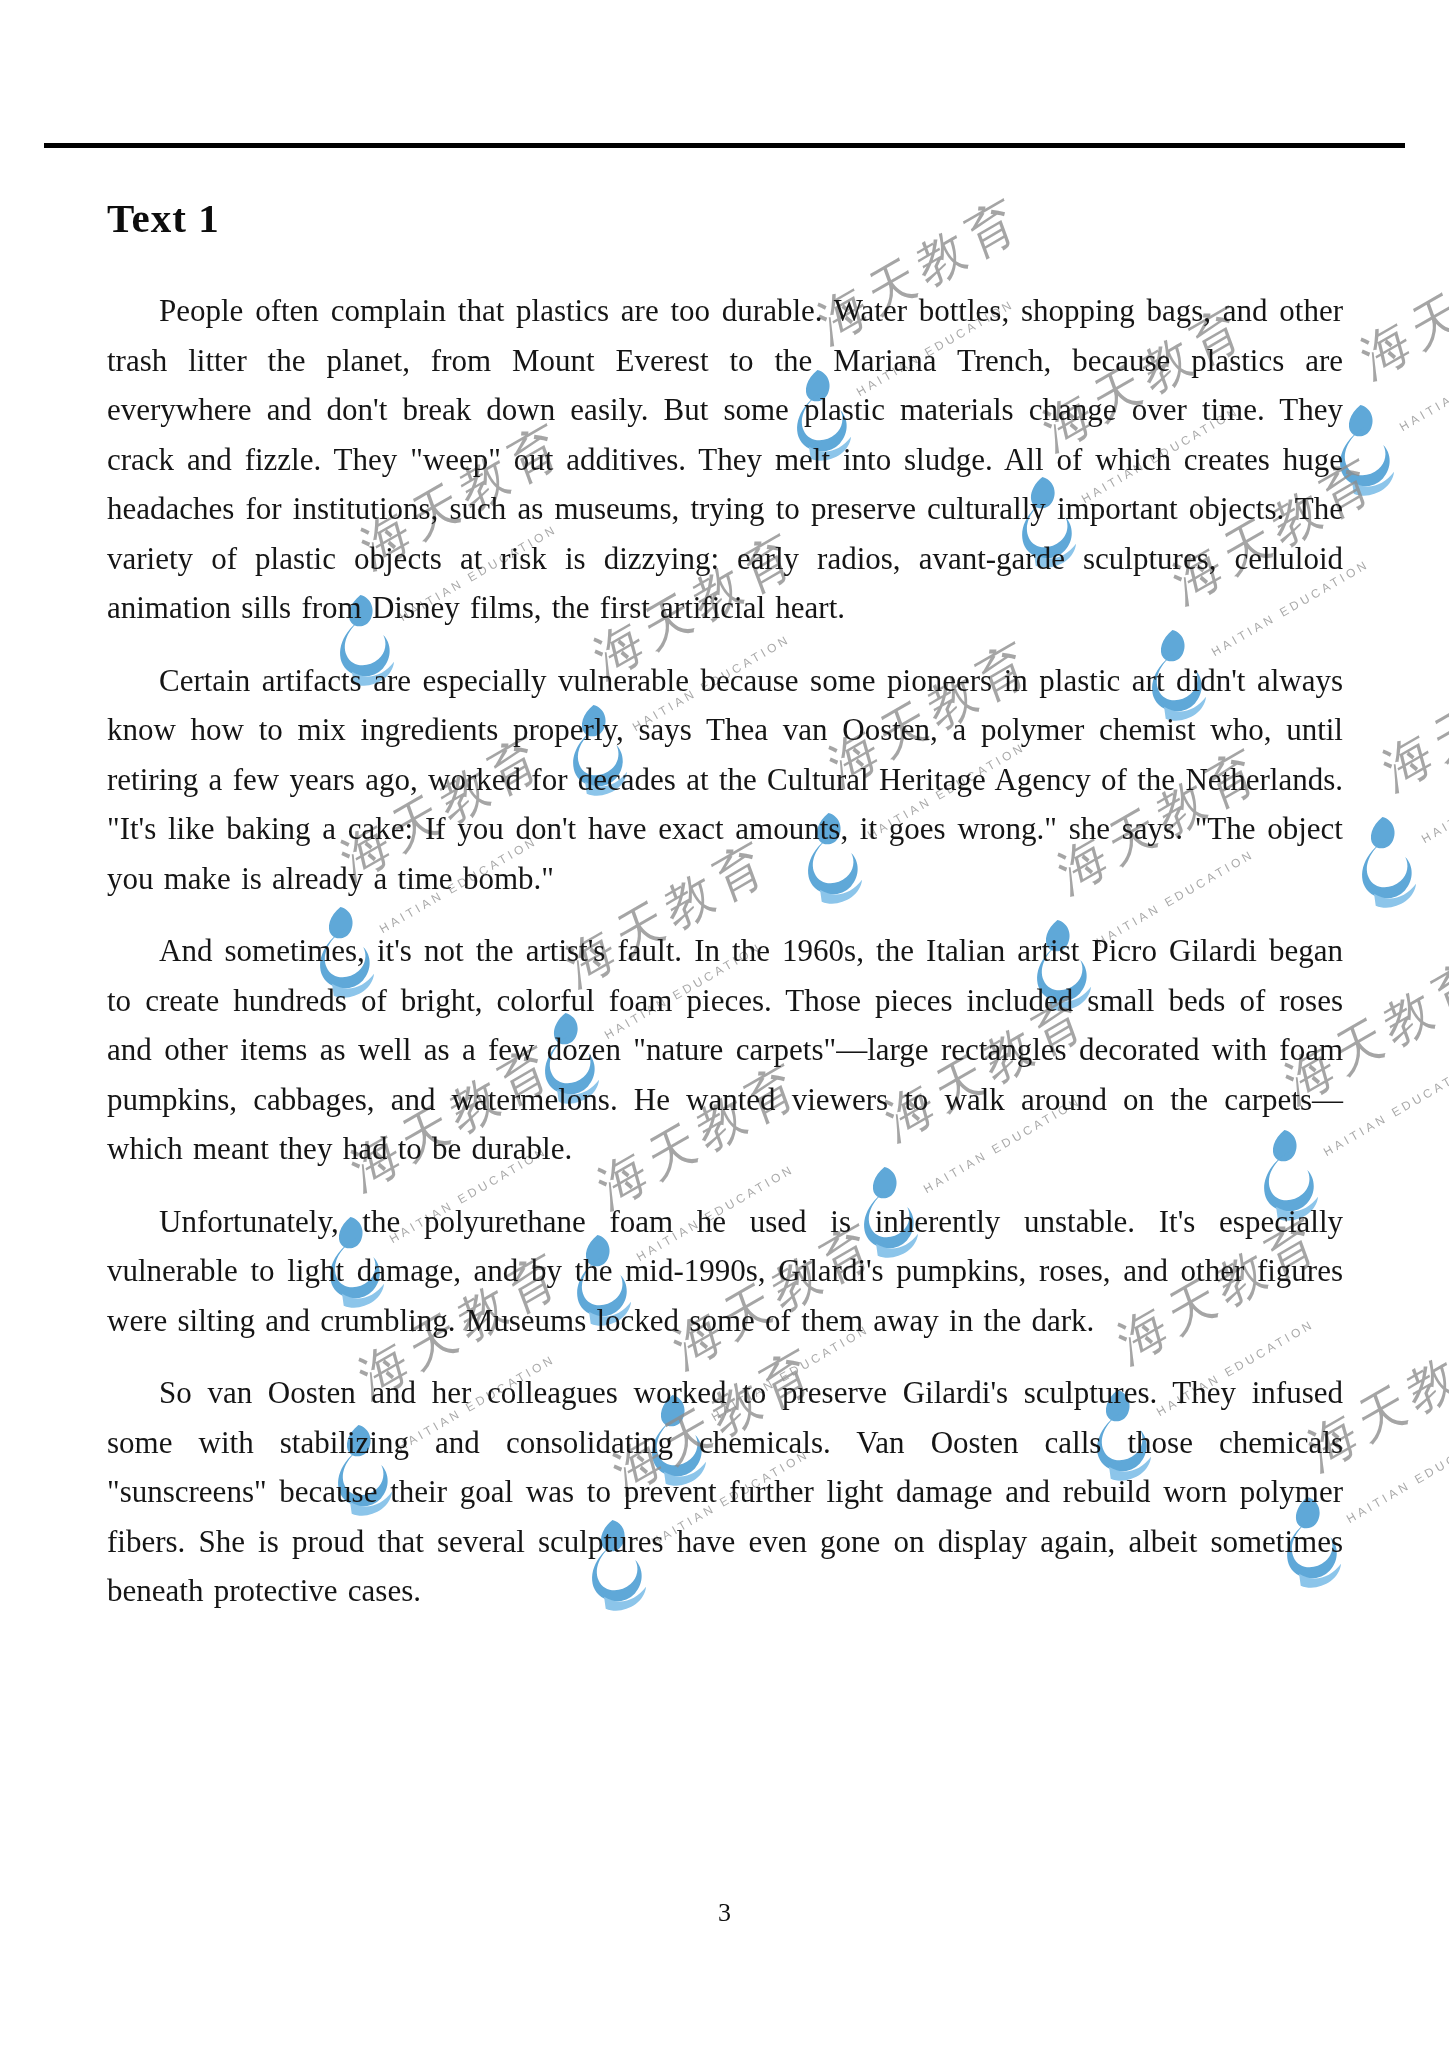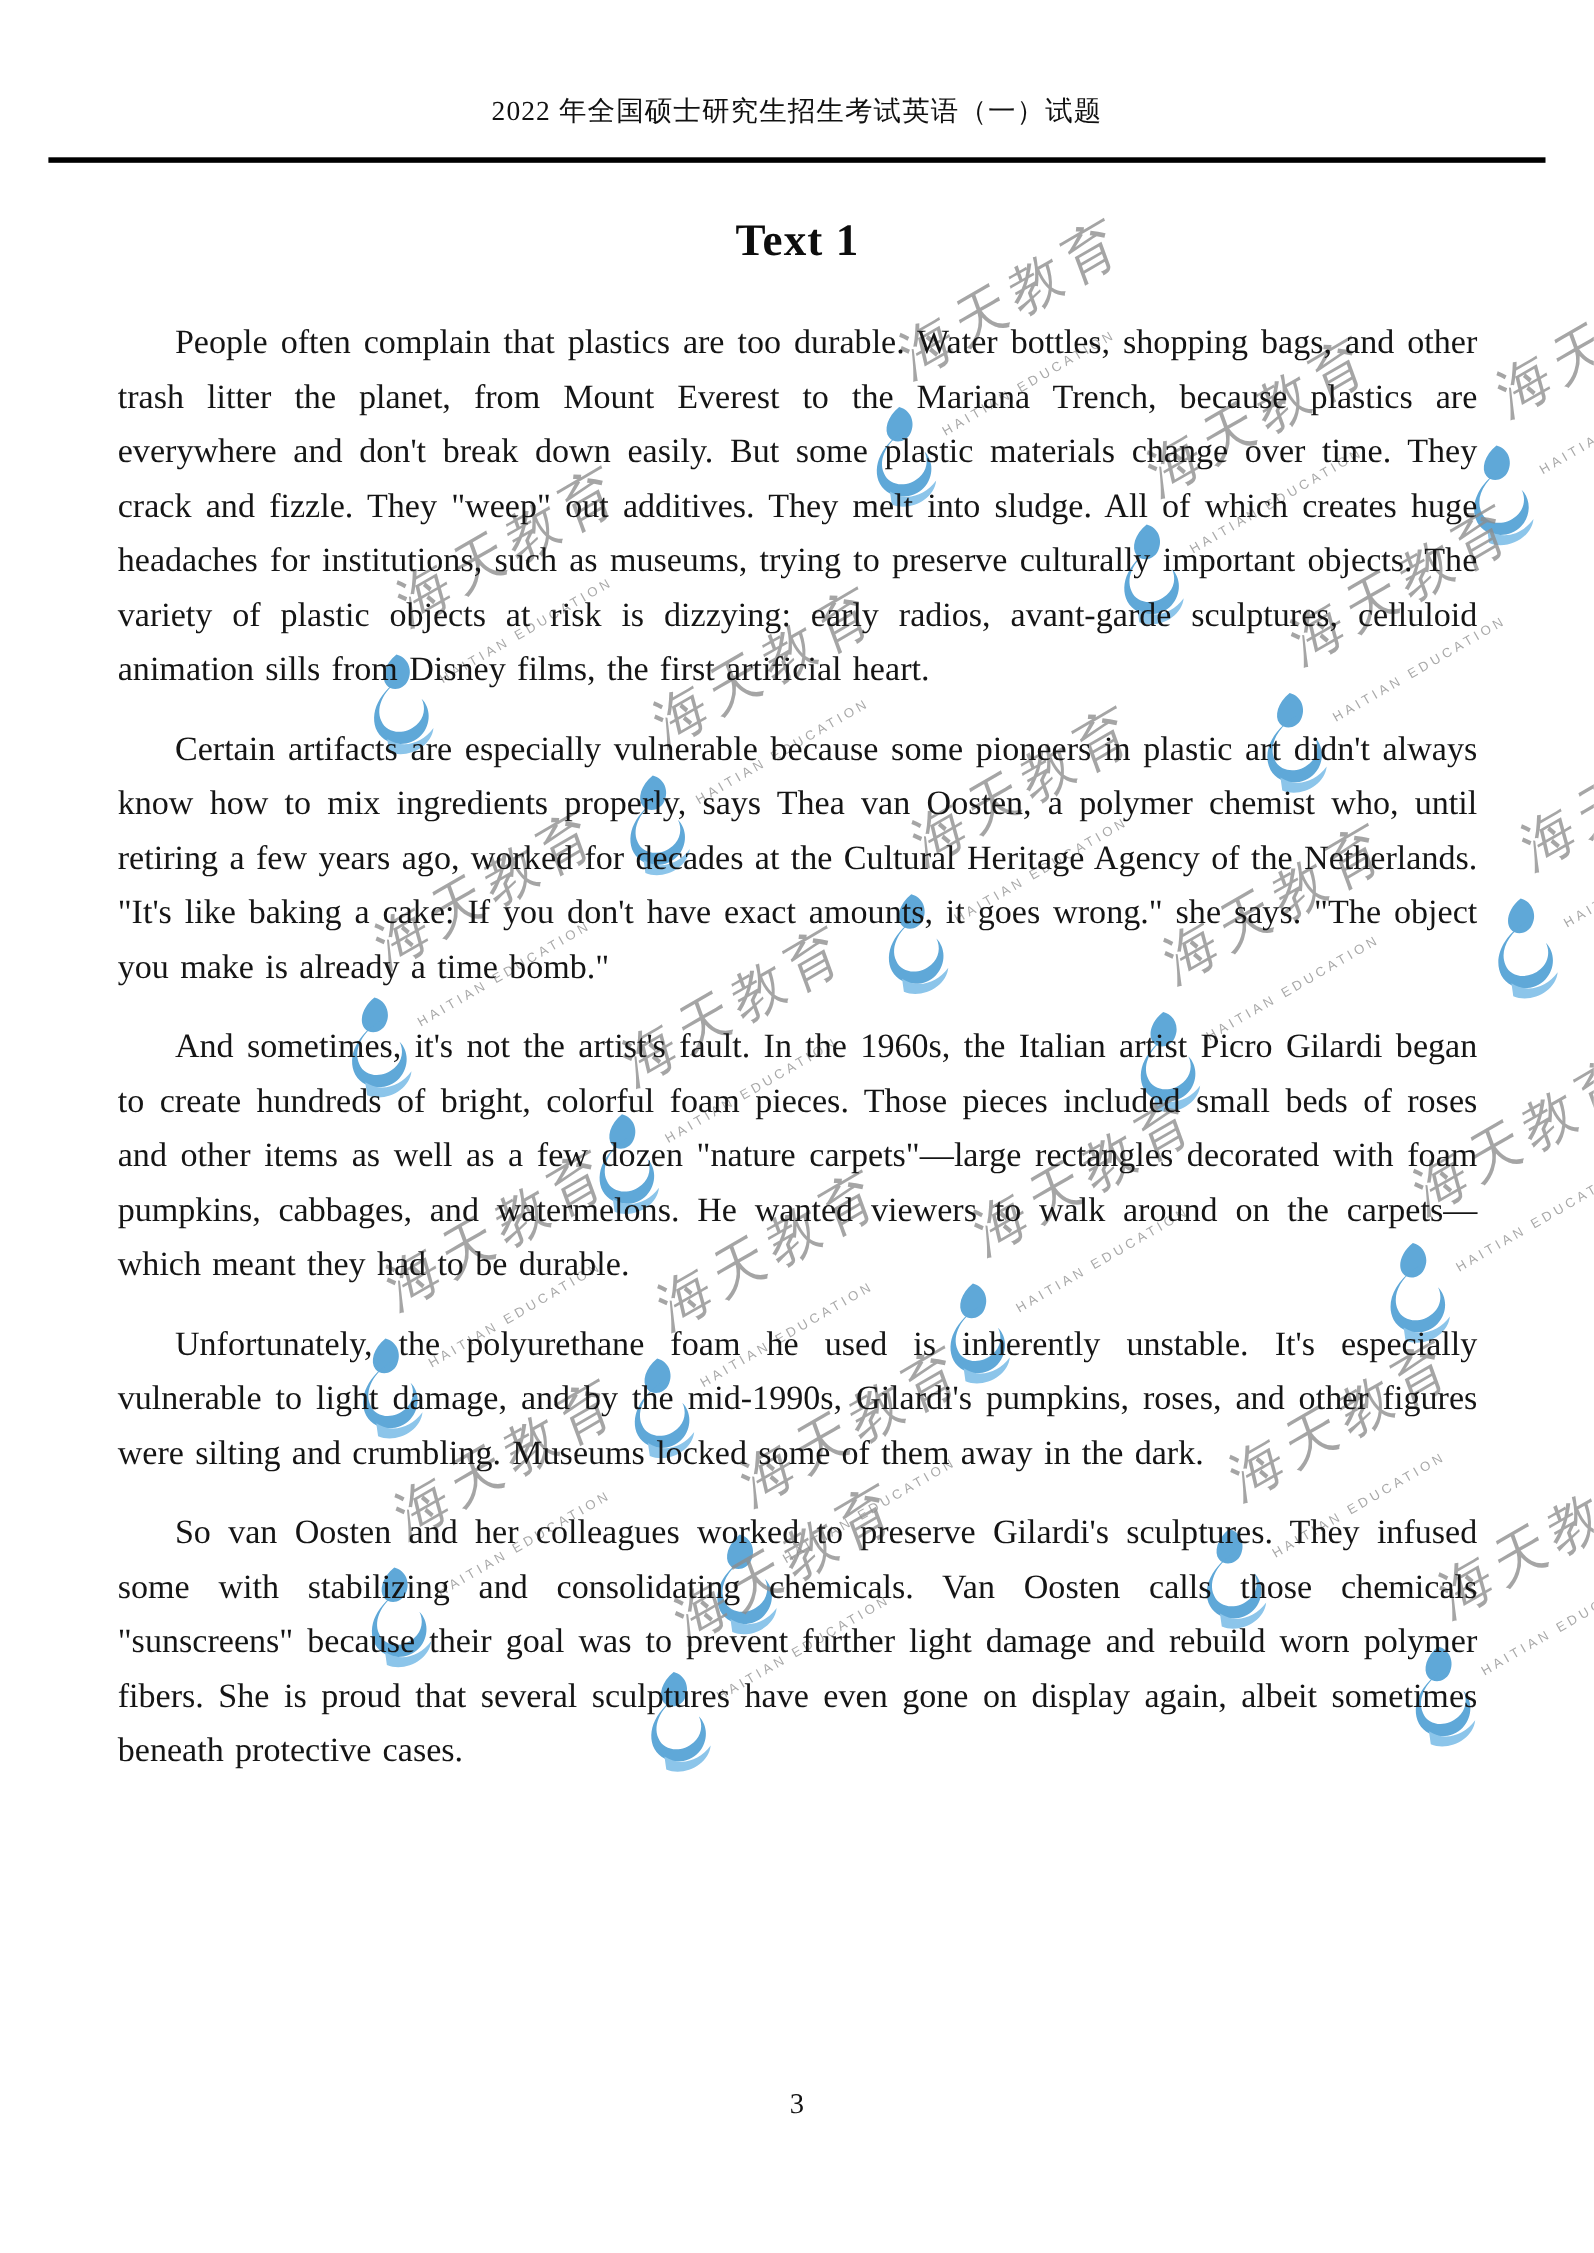--- a/index.html
+++ b/index.html
@@ -31,21 +31,20 @@
     z-index: 2;
   }
 
   
   .content {
     position: absolute; top: 178px; left: 107px;
     width: 1236px;
     z-index: 2;
   }
   .text-title {
-    text-align: center;
     font-size: 41px; font-weight: bold; color: #0d0d0d;
     margin: 16px 0 44px 0;
     letter-spacing: 1px;
   }
   .body-para {
     font-size: 31px; line-height: 49.5px;
     color: #151515;
     text-align: justify;
     text-indent: 52px;
     word-spacing: 2.5px;
@@ -278,21 +277,20 @@
       <span class="wm-cn" style="color: rgb(141, 141, 141);">海天教育</span>
       <span class="wm-en">HAITIAN  EDUCATION</span>
       <svg class="wm-logo" viewBox="0 0 64 96" xmlns="http://www.w3.org/2000/svg">
         <path class="wm-blue-dark" d="M36 1 C46 5 49 17 43 26 C38 34 27 34 23 27 C19 20 24 8 36 1 Z" fill="#5fa8d8"></path>
         <path class="wm-blue-dark" d="M40 22 C21 30 10 45 14 59 C17 71 33 75 45 67 C53 62 56 52 53 44 C60 53 59 68 48 77 C36 87 15 83 9 68 C3 51 16 31 40 22 Z" fill="#5fa8d8"></path>
         <path class="wm-blue-light" d="M17 76 C30 87 47 85 60 72 C56 89 32 97 17 88 Z" fill="#8cc5ea"></path>
       </svg>
     </div>
     </div>
 
-  <div class="page-header">2022 年全国硕士研究生招生考试英语（一）试题</div>
   <div class="header-rule"></div>
 
   <div class="content">
     <div class="text-title">Text 1</div>
     <div>
         <p class="body-para">People often complain that plastics are too durable. Water bottles, shopping bags, and other trash litter the planet, from Mount Everest to the Mariana Trench, because plastics are everywhere and don't break down easily. But some plastic materials change over time. They crack and fizzle. They "weep" out additives. They melt into sludge. All of which creates huge headaches for institutions, such as museums, trying to preserve culturally important objects. The variety of plastic objects at risk is dizzying: early radios, avant-garde sculptures, celluloid animation sills from Disney films, the first artificial heart.</p>
         <p class="body-para">Certain artifacts are especially vulnerable because some pioneers in plastic art didn't always know how to mix ingredients properly, says Thea van Oosten, a polymer chemist who, until retiring a few years ago, worked for decades at the Cultural Heritage Agency of the Netherlands. "It's like baking a cake: If you don't have exact amounts, it goes wrong." she says. "The object you make is already a time bomb."</p>
         <p class="body-para">And sometimes, it's not the artist's fault. In the 1960s, the Italian artist Picro Gilardi began to create hundreds of bright, colorful foam pieces. Those pieces included small beds of roses and other items as well as a few dozen "nature carpets"—large rectangles decorated with foam pumpkins, cabbages, and watermelons. He wanted viewers to walk around on the carpets—which meant they had to be durable.</p>
         <p class="body-para">Unfortunately, the polyurethane foam he used is inherently unstable. It's especially vulnerable to light damage, and by the mid-1990s, Gilardi's pumpkins, roses, and other figures were silting and crumbling. Museums locked some of them away in the dark.</p>
         <p class="body-para">So van Oosten and her colleagues worked to preserve Gilardi's sculptures. They infused some with stabilizing and consolidating chemicals. Van Oosten calls those chemicals "sunscreens" because their goal was to prevent further light damage and rebuild worn polymer fibers. She is proud that several sculptures have even gone on display again, albeit sometimes beneath protective cases.</p>

